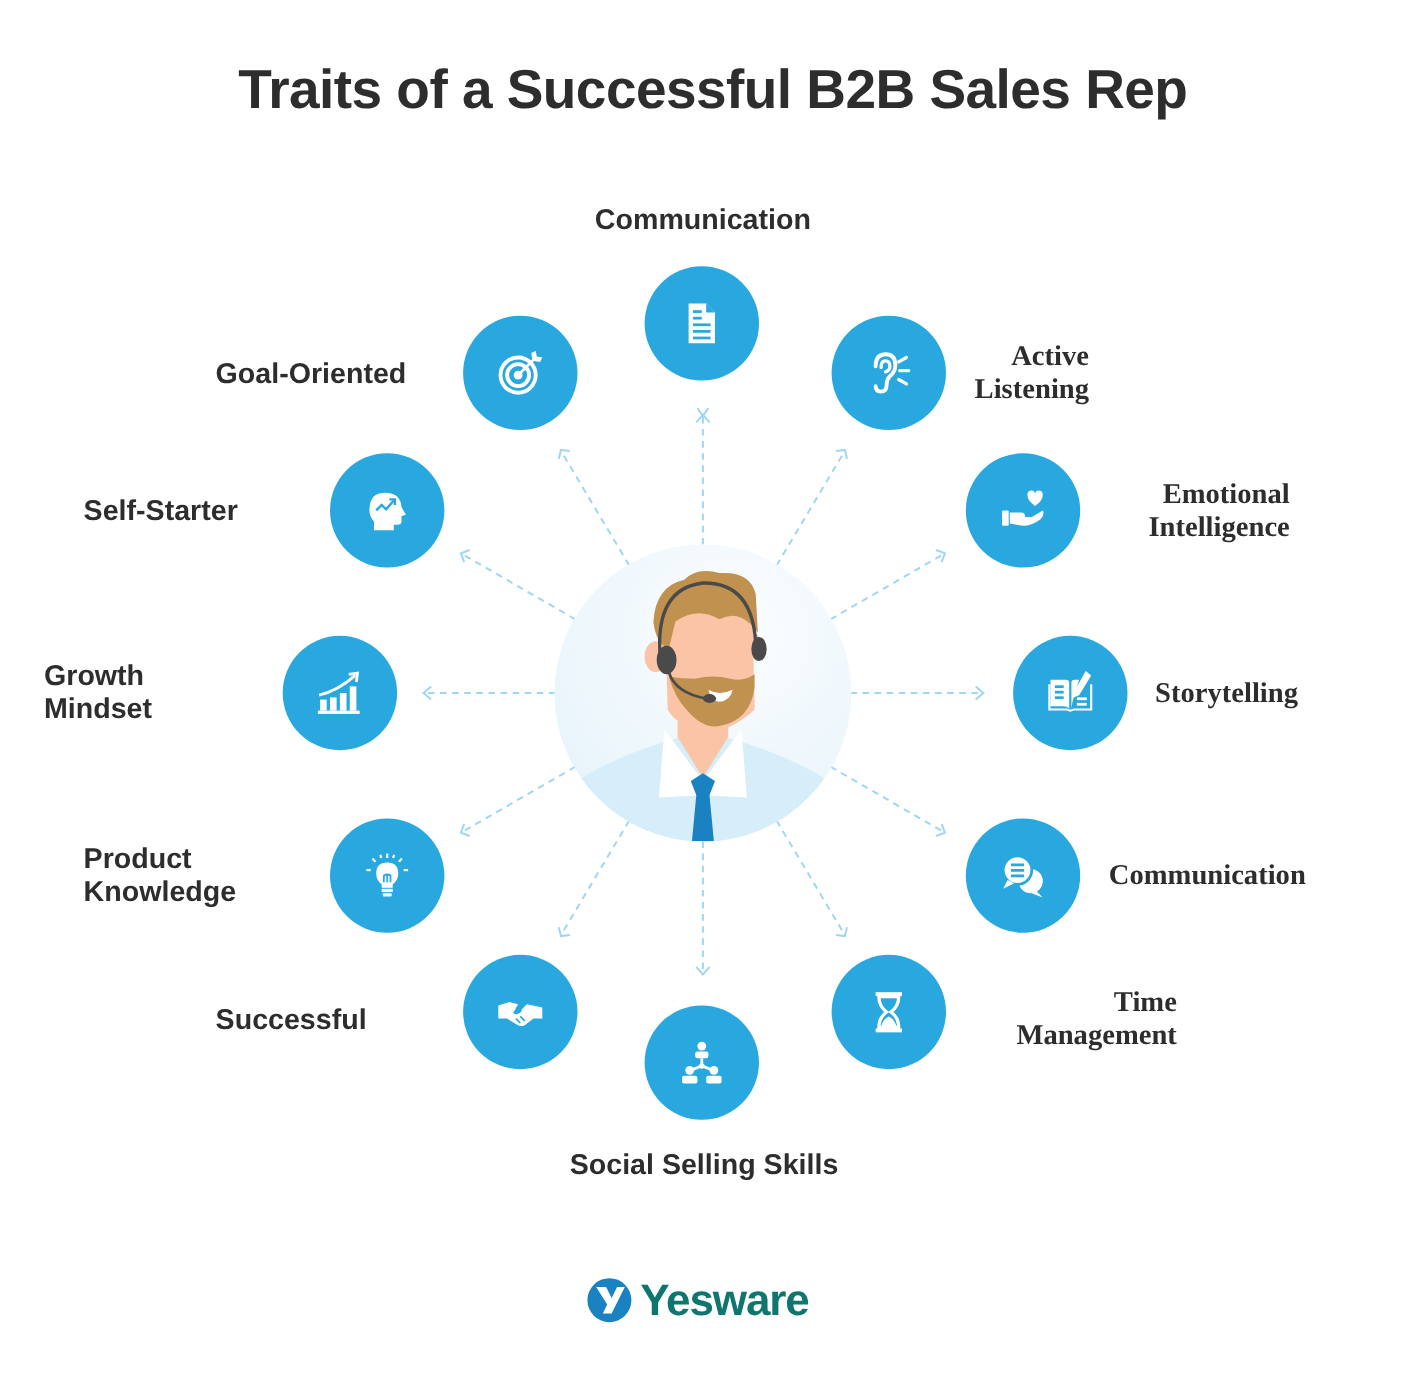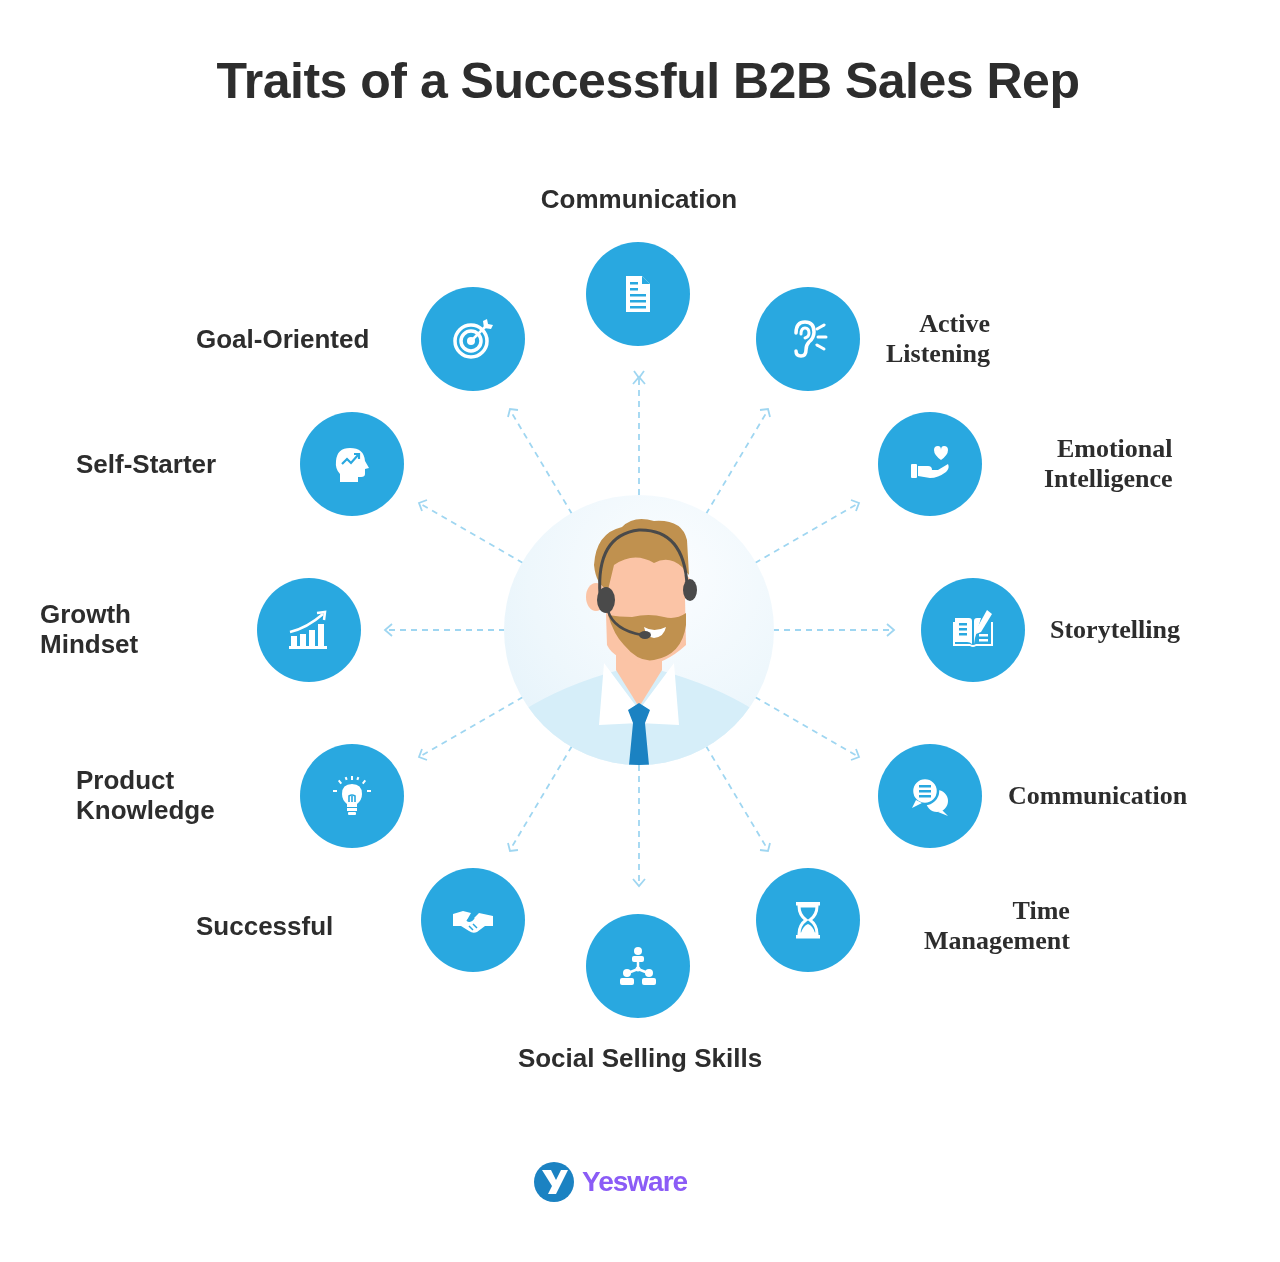--- a/index.html
+++ b/index.html
@@ -8,21 +8,21 @@
   .diagram { position: absolute; left: 0; top: 0; width: 1280px; height: 1262px; }
   .node { position: absolute; width: 104px; height: 104px; border-radius: 50%; background: #29a8e0; display: flex; align-items: center; justify-content: center; }
   .node svg { width: 44px; height: 44px; }
   .label { position: absolute; font-size: 26px; font-weight: 700; line-height: 30px; color: #2d2d2d; white-space: nowrap; }
   .label.right { text-align: right; font-family: Liberation Serif, serif; }
   .label.left { text-align: left; }
   .label.center { text-align: center; }
   .label span { display: block; }
   .center-avatar { position: absolute; left: 504px; top: 495px; width: 270px; height: 270px; border-radius: 50%; overflow: hidden; background: radial-gradient(circle at 60% 30%, #fbfdff 0%, #eef7fc 55%, #e1f1fa 100%); }
   .logo { position: absolute; left: 532px; top: 1156px; height: 52px; display: flex; align-items: center; }
-  .logo-text { font-size: 28px; font-weight: 700; color: #8b5cf6; letter-spacing: -1px; margin-left: 6px; }
+  .logo-text { font-size: 40px; font-weight: 700; color: #0f766e; letter-spacing: -1px; margin-left: 6px; }
 </style>
 </head>
 <body>
 
 <div class="title">Traits of a Successful B2B Sales Rep</div>
 
 <svg class="diagram" viewBox="0 0 1280 1262">
   <defs>
     <marker id="arr" markerWidth="12" markerHeight="12" refX="2" refY="6" orient="auto" markerUnits="userSpaceOnUse">
       <path d="M9,1 L2,6 L9,11" fill="none" stroke="#9fd6f1" stroke-width="1.8"></path>

